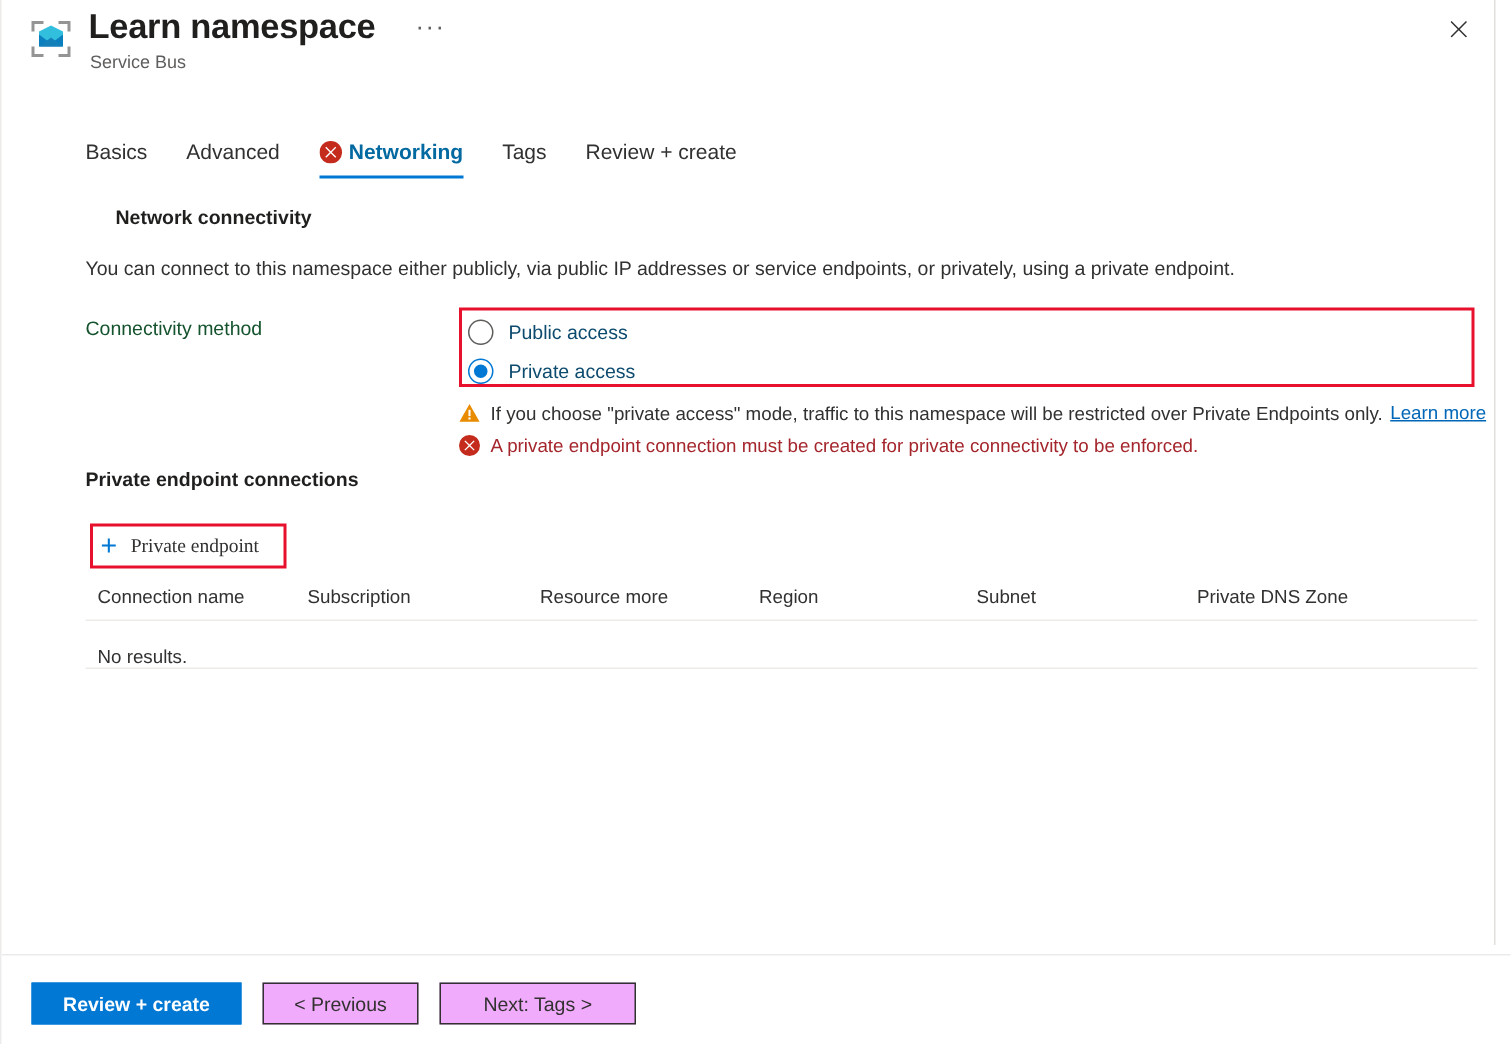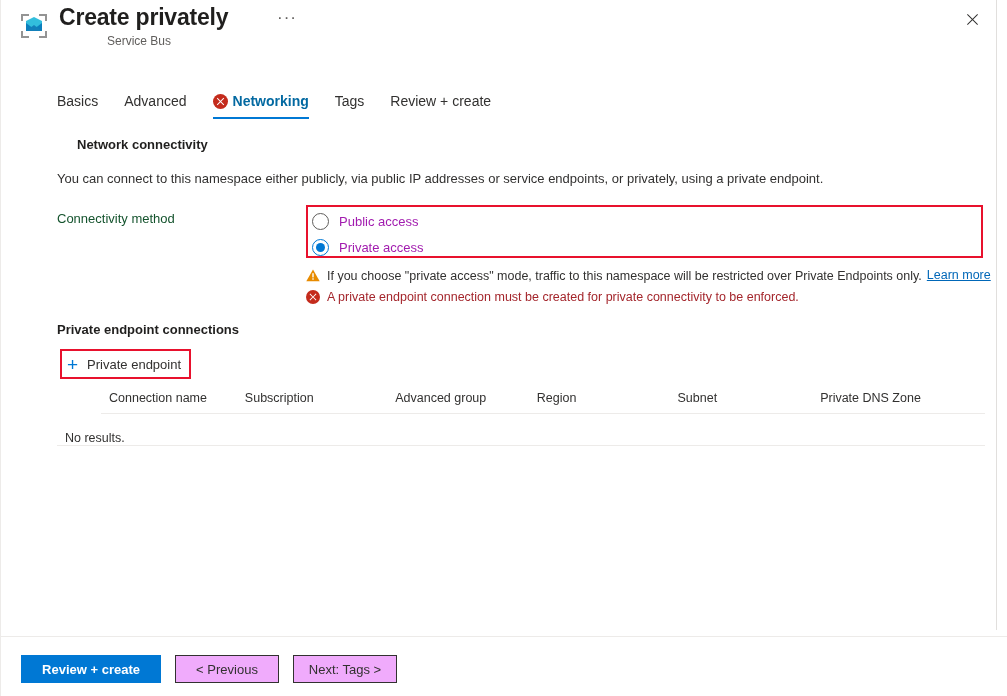--- a/index.html
+++ b/index.html
@@ -63,21 +63,20 @@
     letter-spacing: 1px;
     line-height: 17px;
     cursor: pointer;
   }
   .hdr-subtitle {
     position: absolute;
     left: 59px; top: 34px;
     font-size: 12px;
     color: #605e5c;
     white-space: nowrap;
-    margin-left: 47px;
   }
   .hdr-close {
     position: absolute;
     left: 958px; top: 6px;
     width: 26px; height: 26px;
     display: flex;
     align-items: center;
     justify-content: center;
     cursor: pointer;
     color: #323130;
@@ -128,21 +127,21 @@
     color: #201f1e;
   }
   .body-text {
     position: absolute;
     font-size: 13px;
     color: #323130;
   }
 
   #network-connectivity-heading { left: 56px; top: 137px; padding-left: 20px; }
   #network-connectivity-desc    { left: 56px; top: 171px; text-align: center; }
-  #private-endpoint-heading     { left: 56px; top: 322px; }
+  #private-endpoint-heading     { left: 56px; top: 312px; }
 
   .field-label {
     position: absolute;
     left: 56px;
     font-size: 13px;
     color: #14532d;
   }
   #connectivity-method-label { top: 211px; }
 
   
@@ -189,21 +188,21 @@
     border: 1px solid #0078d4;
   }
   .radio-row.checked .radio-mark::after {
     content: "";
     width: 9px; height: 9px;
     border-radius: 50%;
     background: #0078d4;
   }
   .radio-label {
     font-size: 13px;
-    color: #a21caf;
+    color: #0c4a6e;
     white-space: nowrap;
   }
 
   
   .msg-row {
     position: absolute;
     left: 305px;
     display: flex;
     align-items: flex-start;
     font-size: 12.5px;
@@ -239,34 +238,34 @@
     font-size: 19px;
     line-height: 19px;
     font-weight: 400;
     margin-right: 9px;
     margin-left: 3px;
   }
   #add-private-endpoint-label {
     font-size: 13px;
     color: #323130;
     white-space: nowrap;
+    font-family: Liberation Serif, serif;
   }
 
   
   #endpoint-table {
     position: absolute;
     left: 56px; top: 383px;
     width: 928px;
   }
   .tbl-header-row {
     display: flex;
     height: 30px;
     align-items: center;
     border-bottom: 1px solid #edebe9;
-    margin-left: 44px;
   }
   .tbl-col {
     font-size: 12.5px;
     color: #323130;
     font-weight: 400;
     white-space: nowrap;
     box-sizing: border-box;
     padding-right: 10px;
   }
   .tbl-header-row .tbl-col { cursor: pointer; }
@@ -310,21 +309,21 @@
     border: 1px solid #0078d4;
     font-weight: 600;
   }
   .btn-secondary {
     background: #f0abfc;
     color: #323130;
     border: 1px solid #323130;
   }
   #btn-review-create { left: 20px;  width: 140px; }
   #btn-previous      { left: 174px; width: 104px; }
-  #btn-next-tags     { left: 292px; width: 104px; }
+  #btn-next-tags     { left: 292px; width: 131px; }
 </style>
 </head>
 <body>
 
 <div id="blade">
 
   <div id="blade-right-rule"></div>
 
   <div class="blade-header">
 
@@ -333,21 +332,21 @@
         <path d="M2 2 H10 V4 H4 V9 H2 Z" fill="#949494"></path>
         <path d="M28 2 H20 V4 H26 V9 H28 Z" fill="#949494"></path>
         <path d="M2 26 H10 V24 H4 V19 H2 Z" fill="#949494"></path>
         <path d="M28 26 H20 V24 H26 V19 H28 Z" fill="#949494"></path>
         <path d="M7 11 L15 6 L23 11 L23 19 L7 19 Z" fill="#0b7fbd"></path>
         <path d="M7 11 L15 17 L23 11 L23 9 L15 5 L7 9 Z" fill="#32bedd"></path>
         <path d="M7 19 L15 13 L23 19 Z" fill="#1380ba"></path>
       </svg>
     </div>
 
-    <div class="hdr-title">Create privately</div>
+    <div class="hdr-title">Learn namespace</div>
     <div class="hdr-ellipsis">···</div>
     <div class="hdr-subtitle">Service Bus</div>
 
     <div class="hdr-close">
       <svg width="11" height="11" viewBox="0 0 11 11" xmlns="http://www.w3.org/2000/svg">
         <path d="M0.7 0 L5.5 4.8 L10.3 0 L11 0.7 L6.2 5.5 L11 10.3 L10.3 11 L5.5 6.2 L0.7 11 L0 10.3 L4.8 5.5 L0 0.7 Z" fill="#323130"></path>
       </svg>
     </div>
   </div>
 
@@ -427,21 +426,21 @@
 
   <div id="add-private-endpoint-button">
     <span class="plus-glyph">+</span>
     <span id="add-private-endpoint-label">Private endpoint</span>
   </div>
 
   <div id="endpoint-table">
     <div class="tbl-header-row">
       <div class="tbl-col" style="width:148px; padding-left:8px;">Connection name</div>
       <div class="tbl-col" style="width:155px;">Subscription</div>
-      <div class="tbl-col" style="width:146px;">Advanced group</div>
+      <div class="tbl-col" style="width:146px;">Resource more</div>
       <div class="tbl-col" style="width:145px;">Region</div>
       <div class="tbl-col" style="width:147px;">Subnet</div>
       <div class="tbl-col" style="width:170px;">Private DNS Zone</div>
     </div>
     <div class="tbl-body-row">
       <div id="table-empty-text">No results.</div>
     </div>
   </div>
 
   <div id="footer">

